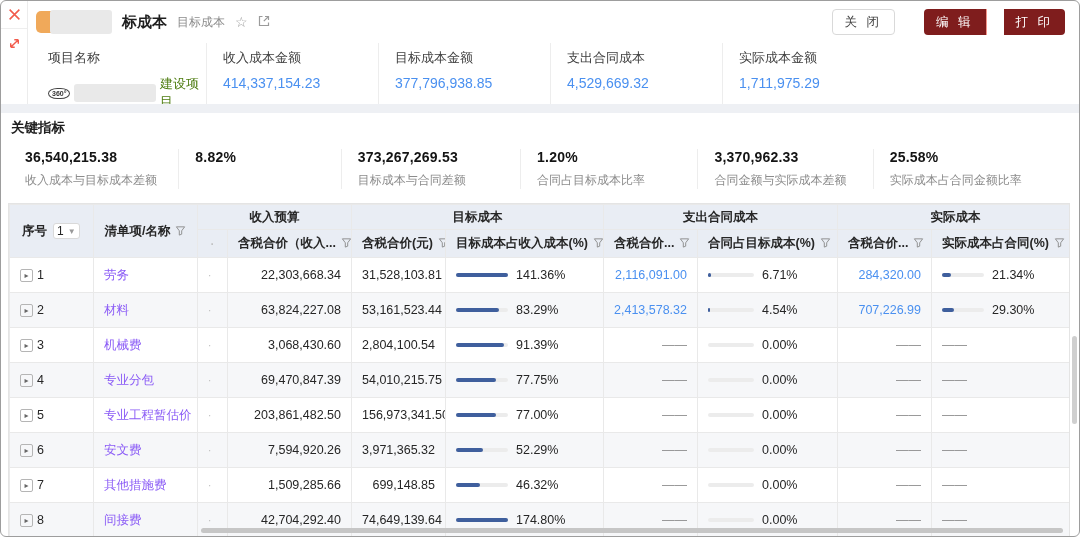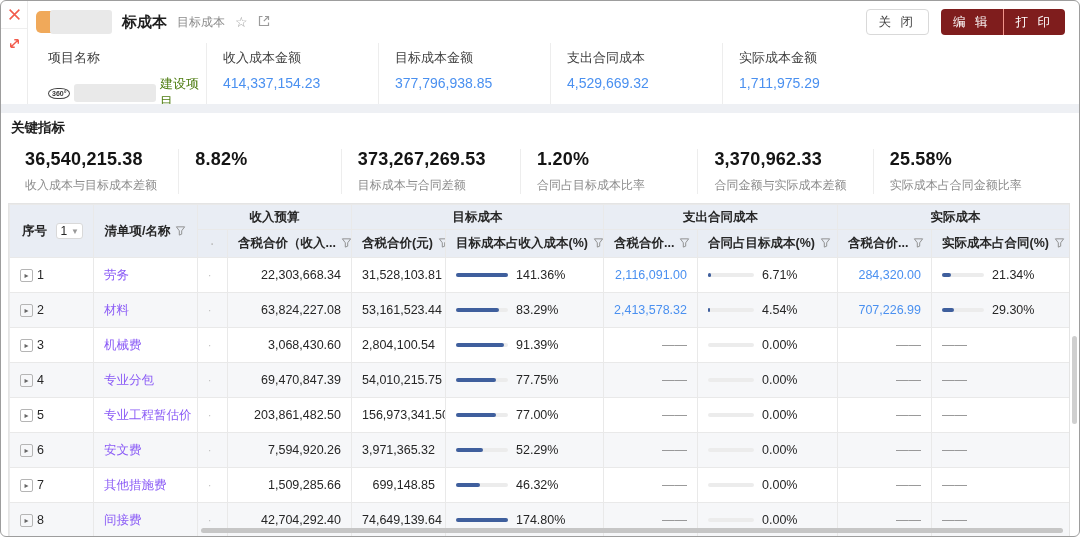--- a/index.html
+++ b/index.html
@@ -15,21 +15,21 @@
   
   .topbar{ position:absolute; left:27px; right:0; top:0; height:42px; display:flex; align-items:center; padding:0 14px 0 8px; }
   .app-ico{ width:22px; height:22px; border-radius:5px; background:#f0a95a; flex:0 0 auto; }
   .redact{ background:#e9e9e9; border-radius:3px; }
   .redact.title-redact{ width:62px; height:24px; margin-left:-8px; }
   .page-title{ font-size:15px; font-weight:bold; margin-left:10px; color:#1f1f1f; }
   .page-subtitle{ font-size:12px; color:#8c8c8c; margin-left:10px; }
   .tico{ margin-left:10px; color:#9b9b9b; font-size:14px; line-height:1; cursor:pointer; }
   .spacer{ flex:1; }
   .btn{ height:26px; padding:0 12px; border-radius:4px; font-size:12.5px; letter-spacing:3px;
-        display:inline-flex; align-items:center; cursor:pointer; }
+        display:inline-flex; align-items:center; cursor:pointer;margin-left:17px; }
   .btn-plain{ background:#fff; border:1px solid #d9d9d9; color:#404040; margin-right:12px; }
   .btn-group{ display:flex; }
   .btn-danger{ background:#7f1d1d; color:#fff; border:none; }
   .btn-danger.first{ border-radius:4px 0 0 4px; border-right:1px solid #f3958b; }
   .btn-danger.last{ border-radius:0 4px 4px 0; }
 
   
   .info{ position:absolute; left:27px; right:0; top:42px; height:61px; display:flex; padding-left:20px; }
   .proj{ width:158px; padding-top:6px; }
   .proj-label{ color:#404040; font-size:13px; }
@@ -48,21 +48,21 @@
   .kpi-title{ font-size:13.5px; font-weight:bold; color:#1f1f1f; }
   .kpi-row{ display:flex; margin-top:12px; }
   .kpi-item{ padding:0 0 0 16px; }
   .kpi-item + .kpi-item{ border-left:1px solid #ededed; }
   .kpi-item:nth-child(1){ width:168px; padding-left:14px; }
   .kpi-item:nth-child(2){ width:163px; }
   .kpi-item:nth-child(3){ width:180px; }
   .kpi-item:nth-child(4){ width:178px; }
   .kpi-item:nth-child(5){ width:176px; }
   .kpi-item:nth-child(6){ width:195px; }
-  .kpi-value{ font-size:18px; font-weight:bold; color:#141414; letter-spacing:.2px; }
+  .kpi-value{ font-size:14px; font-weight:bold; color:#141414; letter-spacing:.2px; }
   .kpi-label{ margin-top:7px; font-size:12px; color:#8c8c8c; }
 
   
   .table-area{ position:absolute; left:7px; right:9px; top:202px; bottom:0; overflow:hidden;
                border:1px solid #e4e4e4; border-bottom:none; }
   table{ border-collapse:collapse; table-layout:fixed; width:1064px; }
   th,td{ border:1px solid #e9e9e9; font-weight:normal; padding:0 10px; overflow:hidden; white-space:nowrap; }
   thead th{ background:#e9edf4; color:#262626; font-weight:bold; font-size:12.5px; }
   tr.group-row th{ height:25px; text-align:center; }
   tr.sub-row th{ height:28px; text-align:center; }
@@ -72,21 +72,21 @@
   .blue{ color:#4a90f0; }
   .dash{ color:#8c8c8c; }
   .link{ color:#8b5cf6; cursor:pointer; }
   .seq-cell{ display:flex; align-items:center; gap:4px; }
   .expand-ico{ width:13px; height:13px; border:1px solid #b5b5b5; border-radius:2px; color:#666;
                font-size:8px; line-height:11px; text-align:center; cursor:pointer; flex:0 0 auto; }
   .pctcell{ display:flex; align-items:center; gap:8px; }
   .bar{ height:4px; border-radius:2px; background:#ececec; position:relative; flex:0 0 auto; }
   .bar .fill{ position:absolute; left:0; top:0; bottom:0; border-radius:2px; background:#3f5f9d; }
   .funnel{ display:inline-block; vertical-align:-1px; margin-left:5px; }
-  .hdr-seq{ display:flex; align-items:center; justify-content:space-between; gap:6px; padding-left:2px; }
+  .hdr-seq{ display:flex; align-items:center; justify-content:flex-start; gap:6px; padding-left:2px; }
   .seq-select{ background:#fff; border:1px solid #d9d9d9; border-radius:3px; font-weight:normal;
                font-size:12px; padding:0 3px; display:inline-flex; align-items:center; gap:4px; cursor:pointer; }
   .seq-select .caret{ font-size:8px; color:#999; }
   .micro-dot{ color:#bbb; font-size:10px; }
 
   
   .hscroll{ position:absolute; left:200px; right:16px; bottom:3px; height:5px; border-radius:3px; background:#c6c6c6; }
   .vscroll{ position:absolute; right:2px; top:335px; height:88px; width:5px; border-radius:3px; background:#cfcfcf; }
 </style>
 </head>

